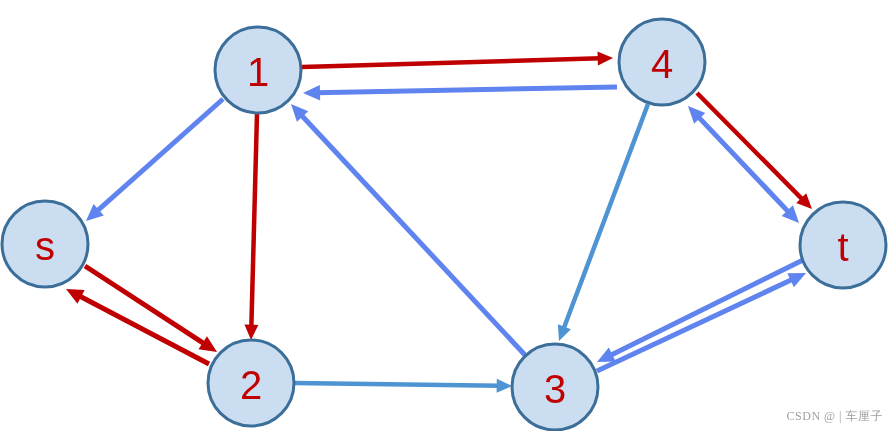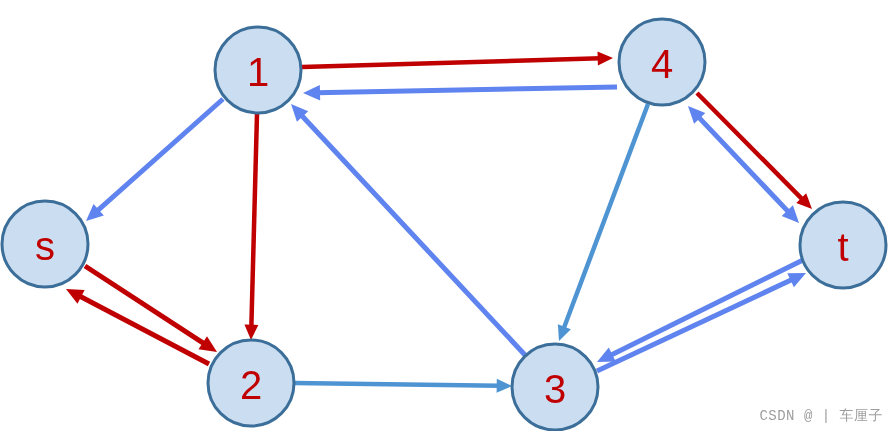--- a/index.html
+++ b/index.html
@@ -19,24 +19,24 @@
   svg { display: block; }
   .node-label {
     font-family: "Liberation Sans", sans-serif;
     font-size: 40px;
     font-weight: 400;
   }
   .watermark {
     position: absolute;
     right: 6px;
     bottom: 6px;
-    font-size: 14px;
+    font-size: 12px;
     letter-spacing: 0.5px;
     color: #9e9e9e;
-    font-family: Liberation Mono, monospace;
+    font-family: Liberation Serif, serif;
     user-select: none;
   }
 </style>
 </head>
 <body>
 
 <div class="stage">
   <svg id="graph" width="889" height="431" viewBox="0 0 889 431" xmlns="http://www.w3.org/2000/svg">
       <g>
         <line x1="223" y1="99" x2="96.15658208400623" y2="211.95545245073896" stroke="#5f83ef" stroke-width="5"></line>

